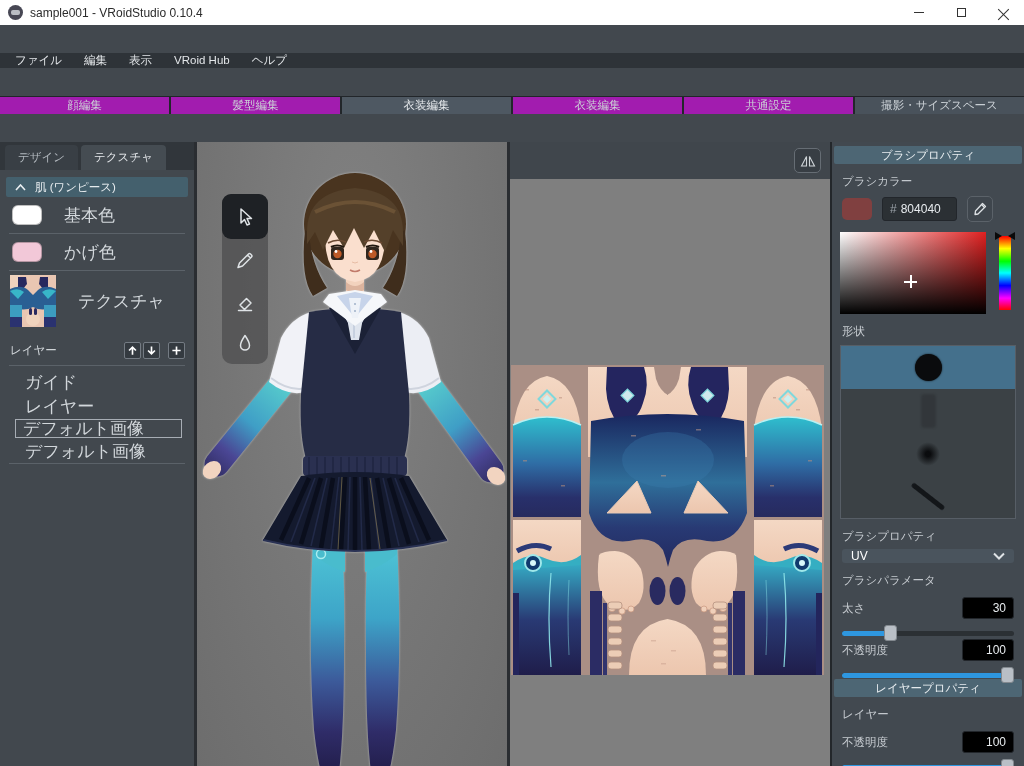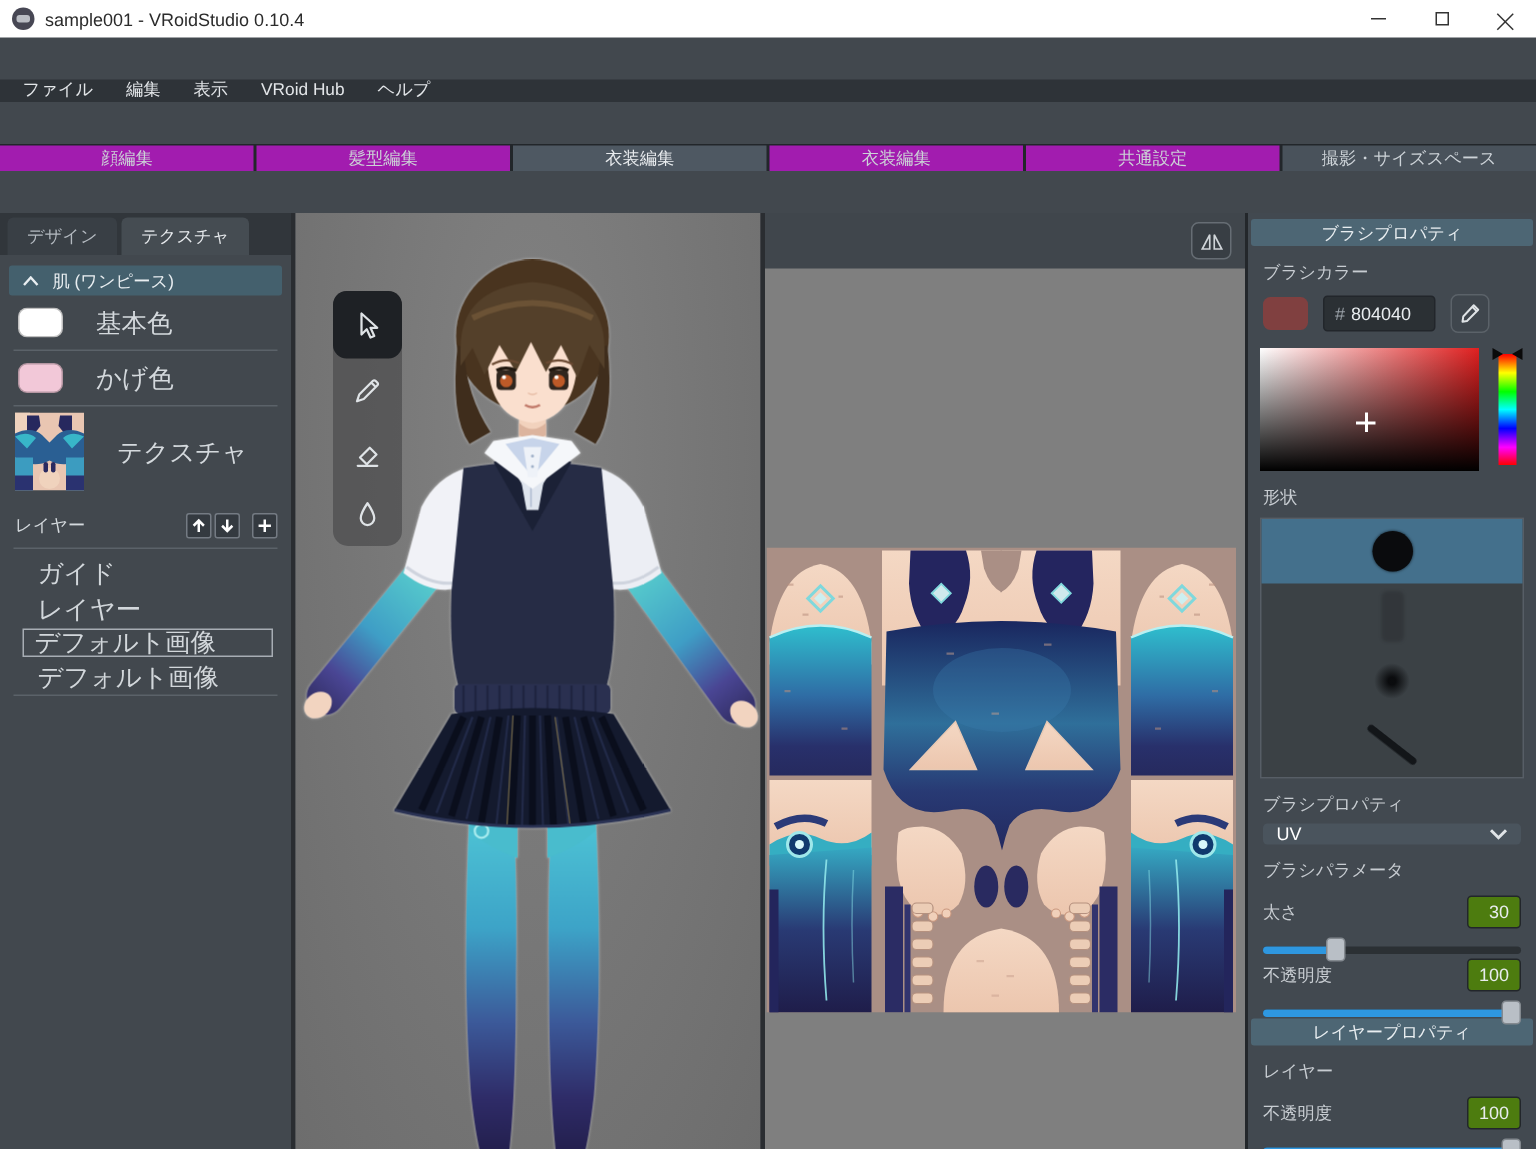--- a/index.html
+++ b/index.html
@@ -99,21 +99,21 @@
   .shape-row { height:43px; display:flex; align-items:center; justify-content:center; }
   .shape-row.selected { background:#44708c; }
   .g-circle { width:27px; height:27px; border-radius:50%; background:#0a0b0d; box-shadow:0 0 2px rgba(0,0,0,.8); }
   .g-smudge { width:15px; height:34px; background:rgba(28,30,34,.28); border-radius:4px; filter:blur(1px); }
   .g-softdot { width:24px; height:24px; background:radial-gradient(circle, rgba(8,9,11,.95) 15%, rgba(8,9,11,0) 70%); }
   .g-stroke { width:40px; height:5px; background:rgba(12,14,18,.85); border-radius:3px; transform:rotate(38deg); filter:blur(.4px); }
   .dropdown { height:22px; margin:5px 10px 0; background:#4a545d; border-radius:3px; display:flex; align-items:center; padding:0 9px; }
   .dropdown-value { font-size:12px; color:#ffffff; }
   .dropdown svg { margin-left:auto; }
   .param-row { display:flex; align-items:center; margin:9px 10px 0; }
-  .value-box { margin-left:auto; width:36px; height:22px; background:#4d7c0f; border:1px solid #22262b; border-radius:3px; color:#e8ecef; font-size:12px; display:flex; align-items:center; justify-content:flex-end; padding-right:7px; }
+  .value-box { margin-left:auto; width:52px; height:22px; background:#000000; border:1px solid #22262b; border-radius:3px; color:#e8ecef; font-size:12px; display:flex; align-items:center; justify-content:flex-end; padding-right:7px; }
   .slider { position:relative; height:16px; margin:6px 10px 0; }
   .slider-track { position:absolute; left:0; right:0; top:6px; height:5px; background:#2b3034; border-radius:3px; }
   .slider-fill { position:absolute; left:0; top:6px; height:5px; background:#2e97e0; border-radius:3px; }
   .slider-handle { position:absolute; top:0px; width:13px; height:16px; background:#b9bfc6; border:1px solid #83898f; border-radius:3px; }
   .blend-stub { height:10px; margin:6px 10px 0; background:#4a545d; border-radius:3px 3px 0 0; }
 
   svg .stroke { fill:none; stroke:#dfe3e6; stroke-width:1.5; stroke-linecap:round; stroke-linejoin:round; }
 </style>
 </head>
 <body>

